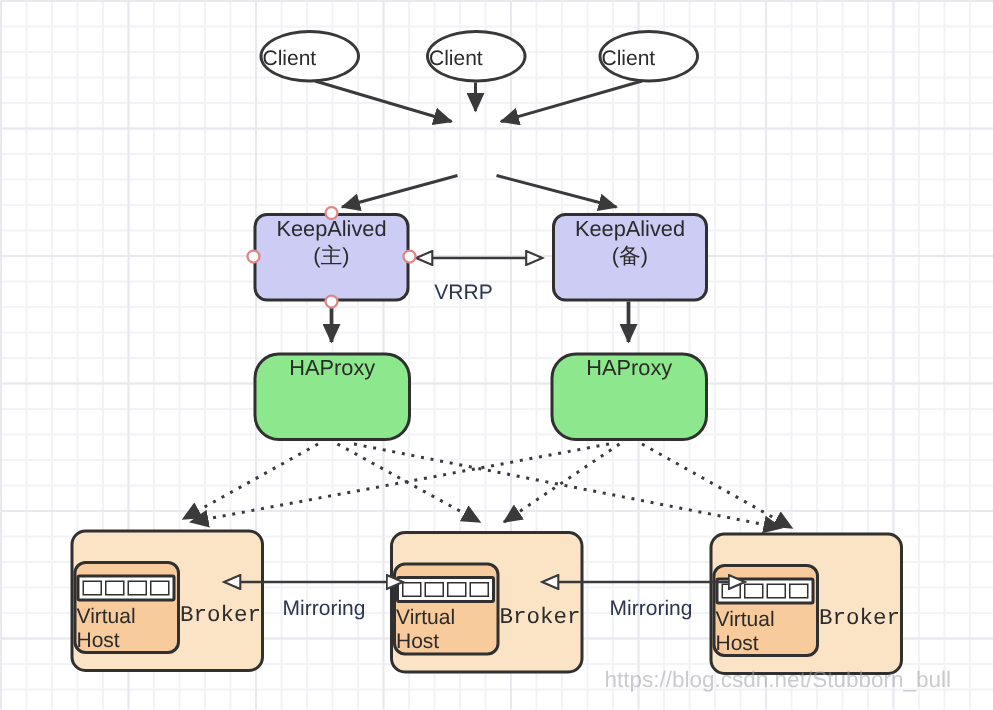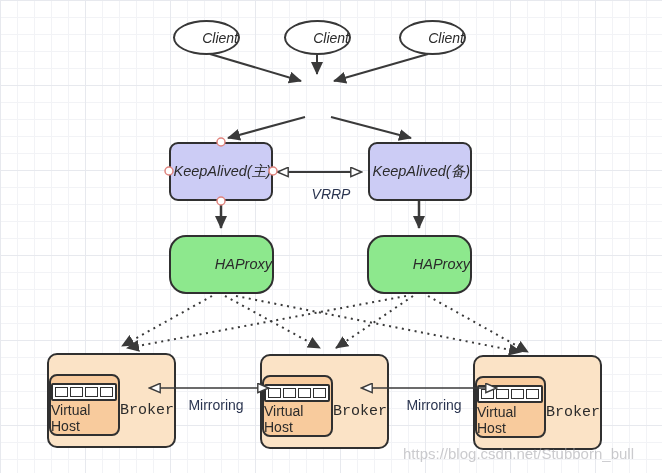--- a/index.html
+++ b/index.html
@@ -7,25 +7,25 @@
   .canvas{
     position:relative; width:662px; height:473px; overflow:hidden;
     background-color:#ffffff;
     background-image:
       linear-gradient(#e7e9ee 1px, transparent 1px),
       linear-gradient(90deg, #e7e9ee 1px, transparent 1px),
       linear-gradient(#f2f3f6 1px, transparent 1px),
       linear-gradient(90deg, #f2f3f6 1px, transparent 1px);
     background-size:85px 85px, 85px 85px, 17px 17px, 17px 17px;
   }
-  .node{position:absolute; box-sizing:border-box; display:flex; align-items:center; justify-content:flex-end; text-align:center; z-index:1;font-style:italic;}
+  .node{position:absolute; box-sizing:border-box; display:flex; align-items:center; justify-content:flex-start; text-align:center; z-index:1;}
   .ellipse{border:2px solid #383838; border-radius:50%; background:#ffffff; font-size:14px;}
   .client{width:67px; height:35px;}
   .vip{width:92px; height:43px; font-weight:bold; font-size:15px;}
-  .rect{border:2.5px solid #303030; border-radius:9px; flex-direction:row; line-height:1.25; font-size:14.5px;}
+  .rect{border:2.5px solid #303030; border-radius:9px; flex-direction:column; line-height:1.25; font-size:14.5px;}
   .keepalived{width:104px; height:59px; background:#ccccf5;}
   .haproxy{width:105px; height:59px; background:#8de88d;border-radius:17px;}
   .broker{width:129px; height:95px; background:#fbe3c6; border:2.5px solid #303030; border-radius:10px;
           position:absolute; box-sizing:border-box; display:flex; flex-direction:row; align-items:center; z-index:1;}
   .vhost{margin-top:8px; width:102px; height:62px; background:#f8cb9d; border:2.5px solid #303030; border-radius:8px;
          box-sizing:border-box; display:flex; flex-direction:column; align-items:center;}
   .queue{margin-top:7px; width:66px; height:29px; background:#ffffff; border:2px solid #303030; border-radius:2px;
          box-sizing:border-box; display:flex; gap:2px; padding:2px;}
   .cell{flex:1; background:#ffffff; border:1.5px solid #303030;}
   .vhost-label{font-size:14px; margin-top:1px;}
@@ -98,21 +98,21 @@
         <div class="cell"></div>
         <div class="cell"></div>
         <div class="cell"></div>
         <div class="cell"></div>
       </div>
       <div class="vhost-label">Virtual Host</div>
     </div>
     <div class="broker-label">Broker</div>
   </div>
 
-  <div class="edge-label" style="left:304px; top:186px; width:54px;font-style:italic;">VRRP</div>
+  <div class="edge-label" style="left:282px; top:186px; width:54px;">VRRP</div>
   <div class="edge-label" style="left:171px; top:397px; width:90px;">Mirroring</div>
   <div class="edge-label" style="left:389px; top:397px; width:90px;">Mirroring</div>
 
   <svg class="overlay" width="662" height="473" viewBox="0 0 662 473">
     <defs>
       <marker id="arrowSolid" markerUnits="userSpaceOnUse" markerWidth="14" markerHeight="12" refX="12" refY="6" orient="auto">
         <path d="M0,0 L13,6 L0,12 Z" fill="#3a3a3a"></path>
       </marker>
       <marker id="arrowOpenEnd" markerUnits="userSpaceOnUse" markerWidth="13" markerHeight="11" refX="11" refY="5.5" orient="auto">
         <path d="M0.8,0.8 L11.6,5.5 L0.8,10.2 Z" fill="#ffffff" stroke="#3a3a3a" stroke-width="1.4"></path>

